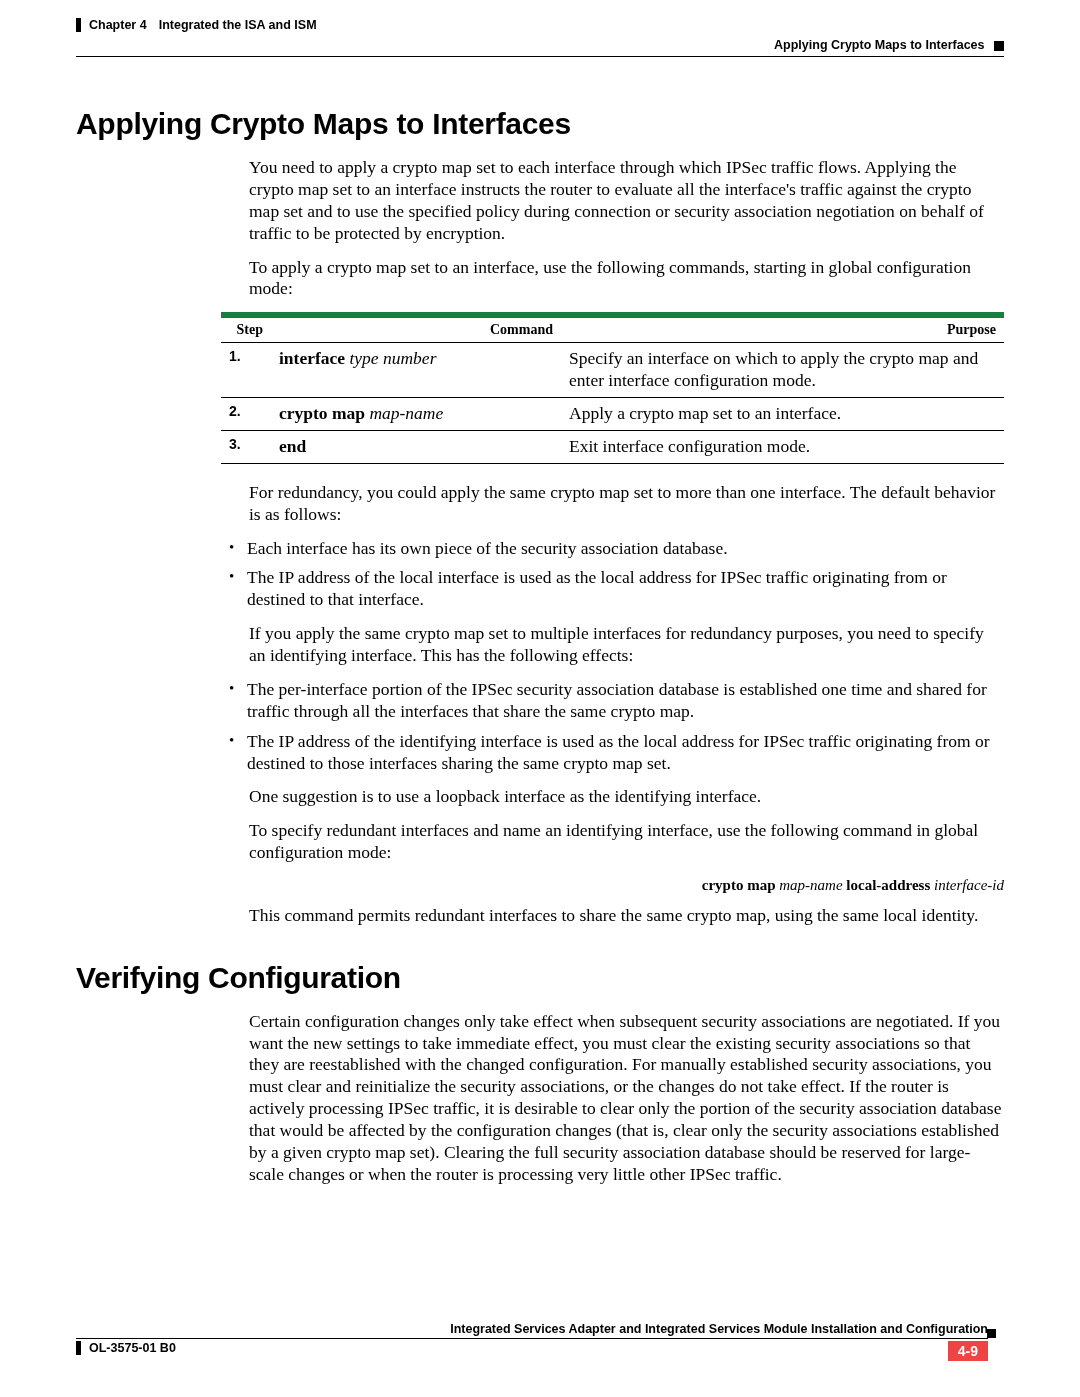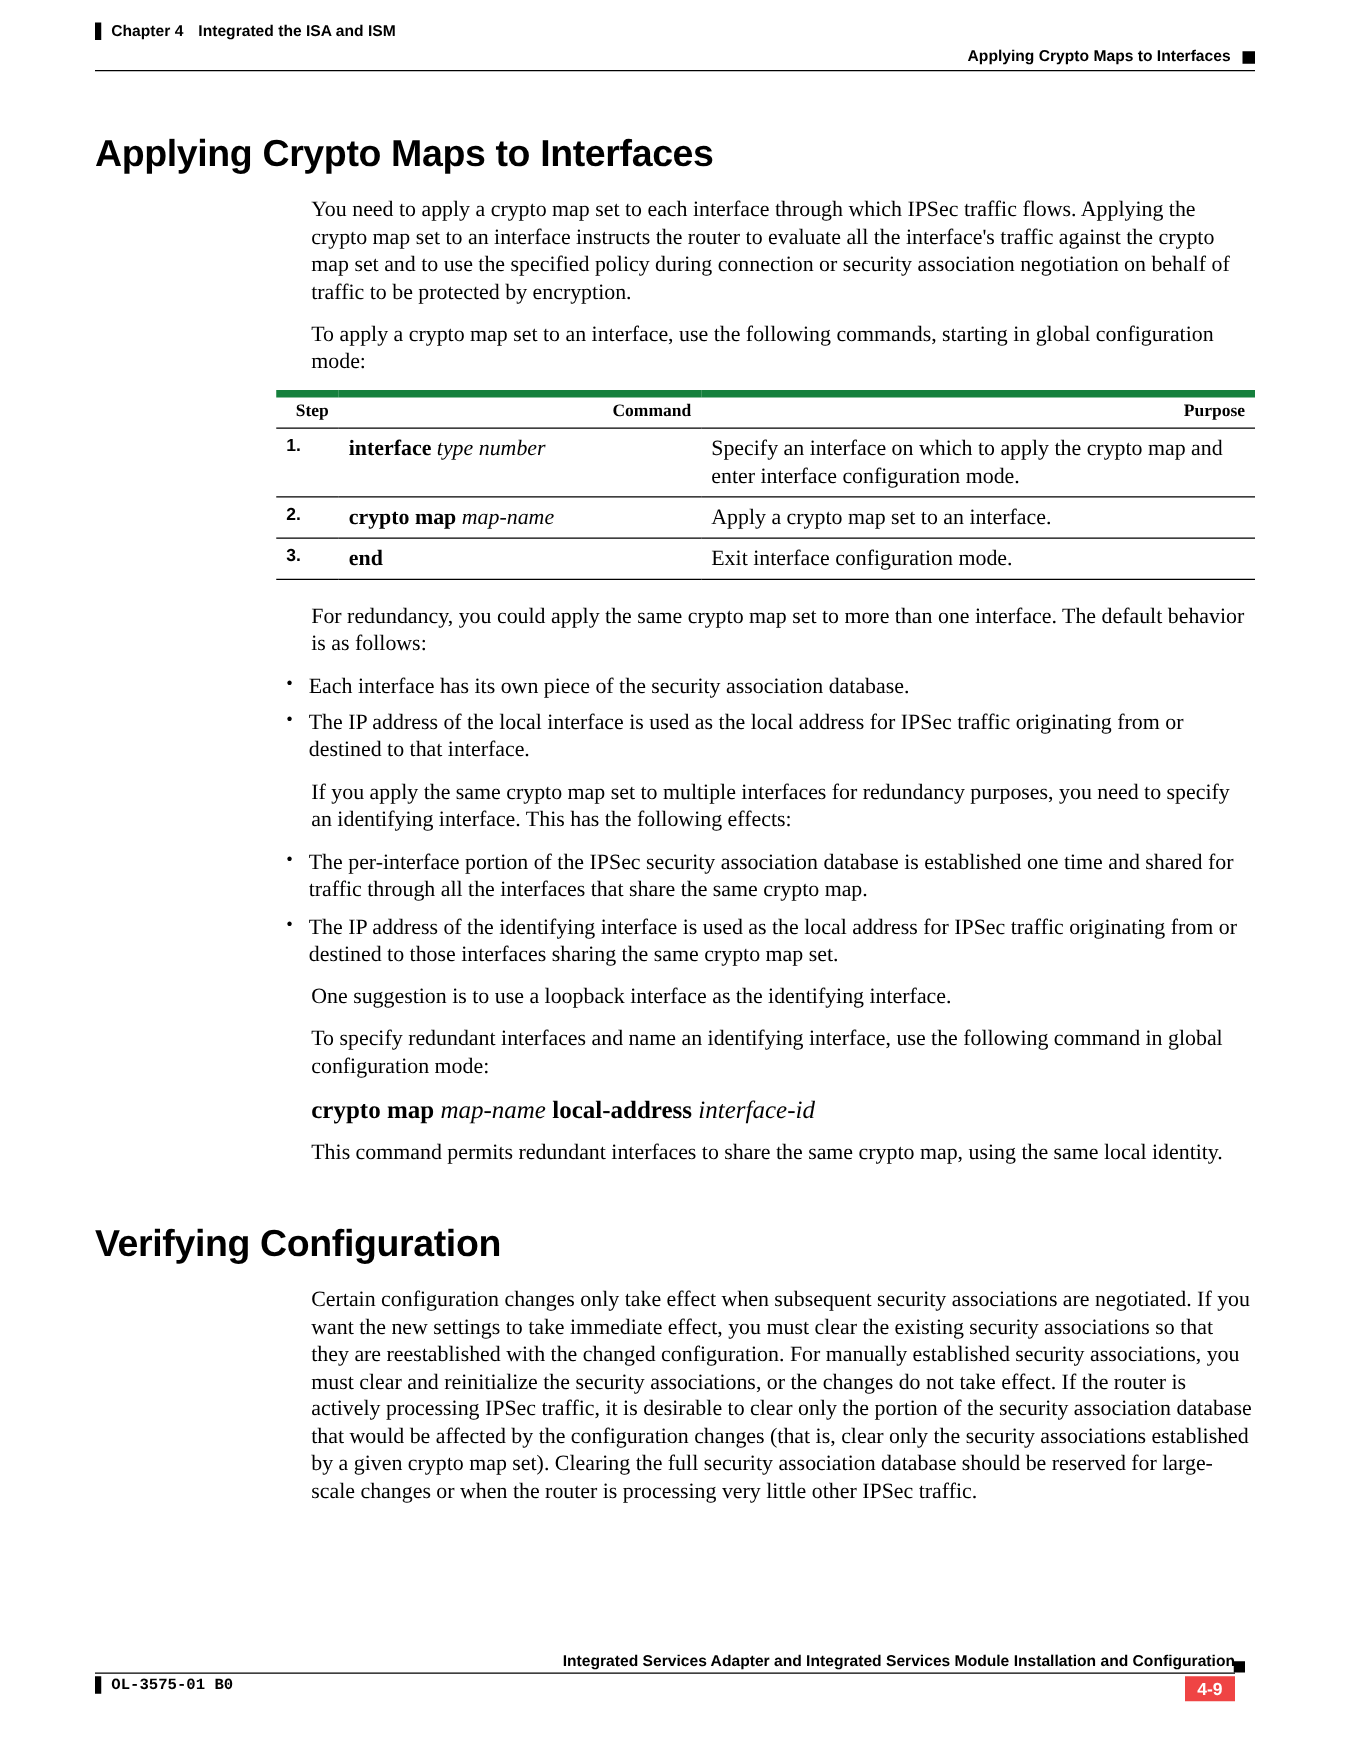--- a/index.html
+++ b/index.html
@@ -111,22 +111,23 @@
     margin-bottom: 8px;
   }
   ul.bullets li::before {
     content: "•";
     position: absolute;
     left: 8px;
     top: 0;
     font-size: 15px;
   }
   .cmd-line {
-    font-size: 20px;
+    font-size: 15px;
     margin-bottom: 10px;
+    text-align: right;
   }
   
   .footer {
     position: absolute;
     left: 76px;
     right: 92px;
     bottom: 36px;
   }
   .footer .book-title {
     text-align: right;
@@ -140,21 +141,21 @@
     border-top: 1.5px solid #000;
     margin-bottom: 0;
   }
   .footer .row {
     display: flex;
     justify-content: space-between;
     align-items: flex-start;
     margin-top: 2px;
   }
   .footer .docid {
-    font-family: Liberation Mono, monospace;
+    font-family: Liberation Sans, sans-serif;
     font-size: 12.5px;
     font-weight: bold;
     display: flex;
     align-items: center;
   }
   .footer .docid .vbar {
     width: 5px; height: 14px; background: #000; margin-right: 8px;
   }
   .footer .pnum {
     background: #ef4444;
@@ -255,21 +256,21 @@
     <p class="cmd-line">
       <span class="bold">crypto map</span>
       <span class="ital">map-name</span>
       <span class="bold">local-address</span>
       <span class="ital">interface-id</span>
     </p>
 
     <p>This command permits redundant interfaces to share the same crypto map, using the same local identity.</p>
   </div>
 
-  <h1 class="section" style="margin-top:46px">Verifying Configuration</h1>
+  <h1 class="section" style="margin-top:34px">Verifying Configuration</h1>
 
   <div class="body-indent">
     <p>Certain configuration changes only take effect when subsequent security associations are negotiated. If you want the new settings to take immediate effect, you must clear the existing security associations so that they are reestablished with the changed configuration. For manually established security associations, you must clear and reinitialize the security associations, or the changes do not take effect. If the router is actively processing IPSec traffic, it is desirable to clear only the portion of the security association database that would be affected by the configuration changes (that is, clear only the security associations established by a given crypto map set). Clearing the full security association database should be reserved for large-scale changes or when the router is processing very little other IPSec traffic.</p>
   </div>
 
 </div>
 
 <div class="footer">
   <div class="book-title">Integrated Services Adapter and Integrated Services Module Installation and Configuration</div>
   <div class="pnum-wrap" style="position:absolute; right:0; bottom:20px;">

